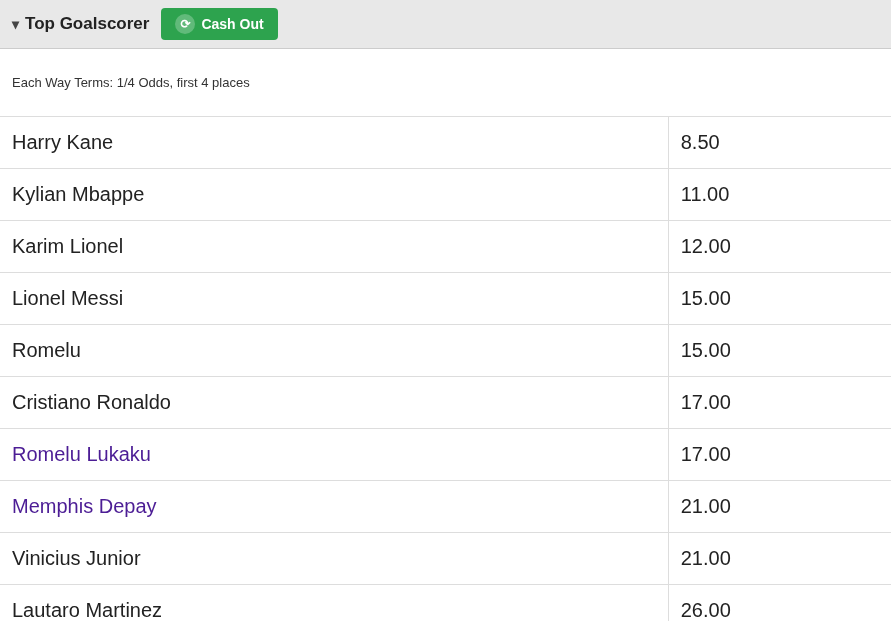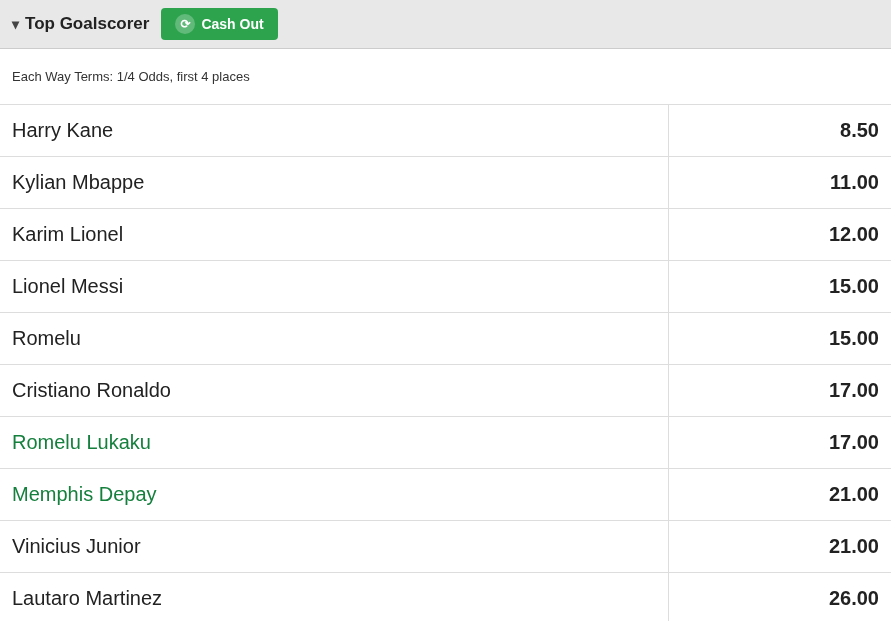--- a/index.html
+++ b/index.html
@@ -57,21 +57,21 @@
       align-items: center;
       justify-content: center;
       background: rgba(255,255,255,0.25);
       border-radius: 50%;
       width: 20px;
       height: 20px;
       font-size: 12px;
     }
 
     .each-way-terms {
-      padding: 20px 12px;
+      padding: 26px 12px;
       font-size: 13px;
       color: #333;
       background: #fff;
       border-bottom: 1px solid #ddd;
     }
 
     .table {
       width: 100%;
       border-collapse: collapse;
       background: #fff;
@@ -90,26 +90,26 @@
       font-size: 20px;
       color: #222;
     }
 
     .td-name {
       color: #333;
       width: 75%;
     }
 
     .td-name.blue {
-      color: #15803d;
+      color: #4c1d95;
     }
 
     .td-odds {
-      text-align: right;
-      font-weight: bold;
+      text-align: left;
+      font-weight: normal;
       color: #222;
       border-left: 1px solid #ddd;
       width: 25%;
       padding-right: 16px;
     }
   </style>
 </head>
 <body>
 
 <div class="header">

